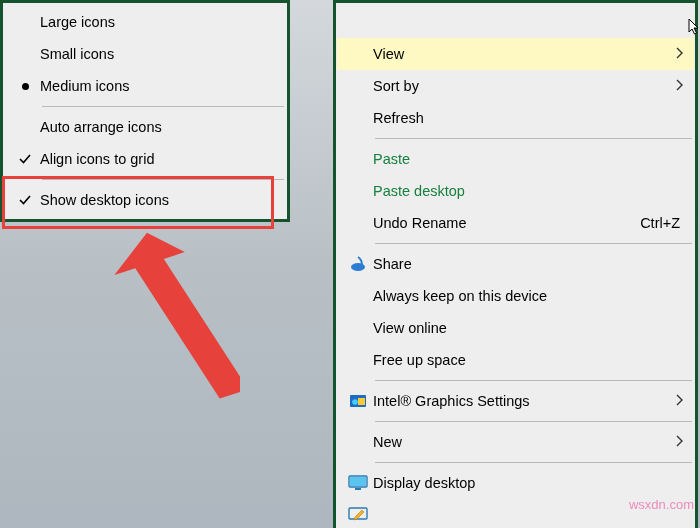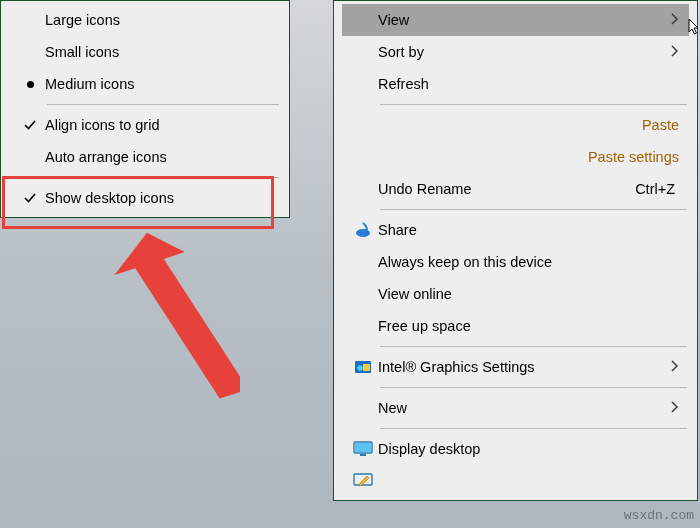--- a/index.html
+++ b/index.html
@@ -8,47 +8,47 @@
       font-size: 14px;
       width: 700px;
       height: 528px;
       background: linear-gradient(to bottom, #d4d8dc 0%, #b8c0c6 50%, #aeb7bf 100%);
       overflow: hidden;
       position: relative;
     }
     .menu {
       position: absolute;
       background: #eeeeee;
-      border: 1px solid #14532d;
-      padding: 3px 8px;
+      border: 3px solid #14532d;
+      padding: 3px 1px;
     }
     .menu-right {
       left: 333px;
       top: 0px;
       width: 365px;
     }
     .menu-left {
       left: 0px;
       top: 0px;
       width: 290px;
     }
     .menu-item {
       display: flex;
       align-items: center;
       height: 32px;
       padding: 0 10px 0 6px;
       cursor: default;
       position: relative;
     }
     .menu-item.hover {
-      background: #a3a3a3;
+      background: #fef9c3;
+      margin-top: 32px;
     }
     .menu-item.disabled .label {
-      color: #a16207;
-      text-align: right;
+      color: #15803d;
     }
     .icon-col {
       width: 30px;
       display: flex;
       align-items: center;
       justify-content: center;
       flex-shrink: 0;
     }
     .label {
       flex: 1;
@@ -86,25 +86,24 @@
       left: 60px;
       top: 210px;
       width: 180px;
       height: 220px;
       pointer-events: none;
       z-index: 11;
     }
     .watermark {
       position: absolute;
       right: 6px;
-      bottom: 5px;
-      color: #404040;
+      bottom: 16px;
+      color: #ec4899;
       opacity: 0.6;
       font-size: 13px;
-      font-family: Liberation Mono, monospace;
     }
     .cursor-icon {
       position: absolute;
       right: 0;
       top: 18px;
       z-index: 20;
     }
     .bullet {
       width: 7px; height: 7px; background: #000; border-radius: 50%;
     }
@@ -138,21 +137,21 @@
     <span class="label">Refresh</span>
   </div>
   <div class="separator"></div>
 
   <div class="menu-item disabled">
     <span class="icon-col"></span>
     <span class="label">Paste</span>
   </div>
   <div class="menu-item disabled">
     <span class="icon-col"></span>
-    <span class="label">Paste settings</span>
+    <span class="label">Paste desktop</span>
   </div>
   <div class="menu-item">
     <span class="icon-col"></span>
     <span class="label">Undo Rename</span>
     <span class="shortcut">Ctrl+Z</span>
   </div>
   <div class="separator"></div>
 
   <div class="menu-item">
     <span class="icon-col">
@@ -235,30 +234,30 @@
     <span class="label">Small icons</span>
   </div>
   <div class="menu-item">
     <span class="icon-col">
         <span class="bullet"></span>
       </span>
     <span class="label">Medium icons</span>
   </div>
   <div class="separator"></div>
   <div class="menu-item">
+    <span class="icon-col"></span>
+    <span class="label">Auto arrange icons</span>
+  </div>
+  <div class="menu-item">
     <span class="icon-col check">
       <svg width="14" height="14" viewBox="0 0 14 14">
           <path d="M2 7 L5.5 10.5 L12 3" stroke="#000" stroke-width="1.6" fill="none"></path>
         </svg>
     </span>
     <span class="label">Align icons to grid</span>
-  </div>
-  <div class="menu-item">
-    <span class="icon-col"></span>
-    <span class="label">Auto arrange icons</span>
   </div>
   <div class="separator"></div>
   <div class="menu-item">
     <span class="icon-col check">
       <svg width="14" height="14" viewBox="0 0 14 14">
           <path d="M2 7 L5.5 10.5 L12 3" stroke="#000" stroke-width="1.6" fill="none"></path>
         </svg>
     </span>
     <span class="label">Show desktop icons</span>
   </div>

